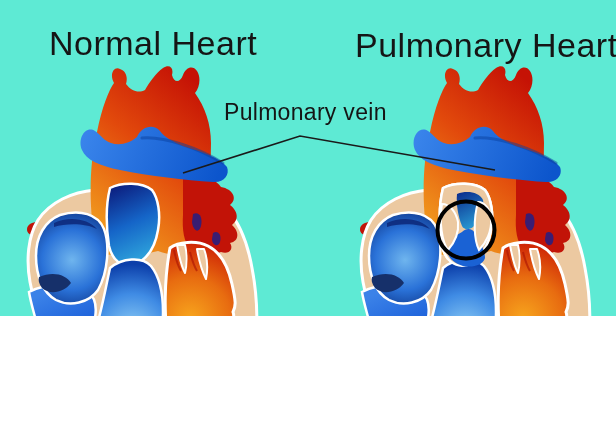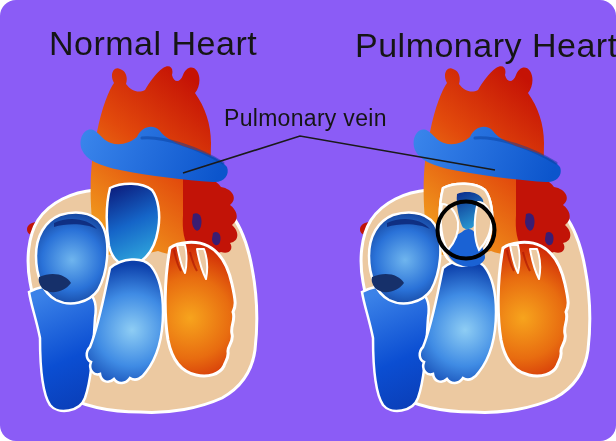--- a/index.html
+++ b/index.html
@@ -1,37 +1,36 @@
 <!DOCTYPE html>
 <html><head>
 <meta charset="utf-8">
 <style>
   html,body{margin:0;padding:0;background:#ffffff;}
   .stage{
     position:relative;
-    width:616px;height:441px;
-    background:#8b5cf6;
+    width:616px;height:316px;
+    background:#5eead4;
     overflow:hidden;
     font-family:"Liberation Sans","DejaVu Sans",sans-serif;
-    border-radius:16px;
   }
   .title{
     position:absolute;
     color:#151515;
     font-size:34px;
     font-weight:400;
     letter-spacing:0.5px;
     white-space:nowrap;
     line-height:1;
   }
   .title-left{left:49px;top:26px;}
   .title-right{left:355px;top:28px;}
   .vein-label{
     position:absolute;
-    left:224px;top:107px;
+    left:224px;top:101px;
     color:#151515;
     font-size:23px;
     font-weight:400;
     letter-spacing:0.3px;
     white-space:nowrap;
     line-height:1;
   }
   svg{position:absolute;left:0;top:0;}
 </style>
 </head>

